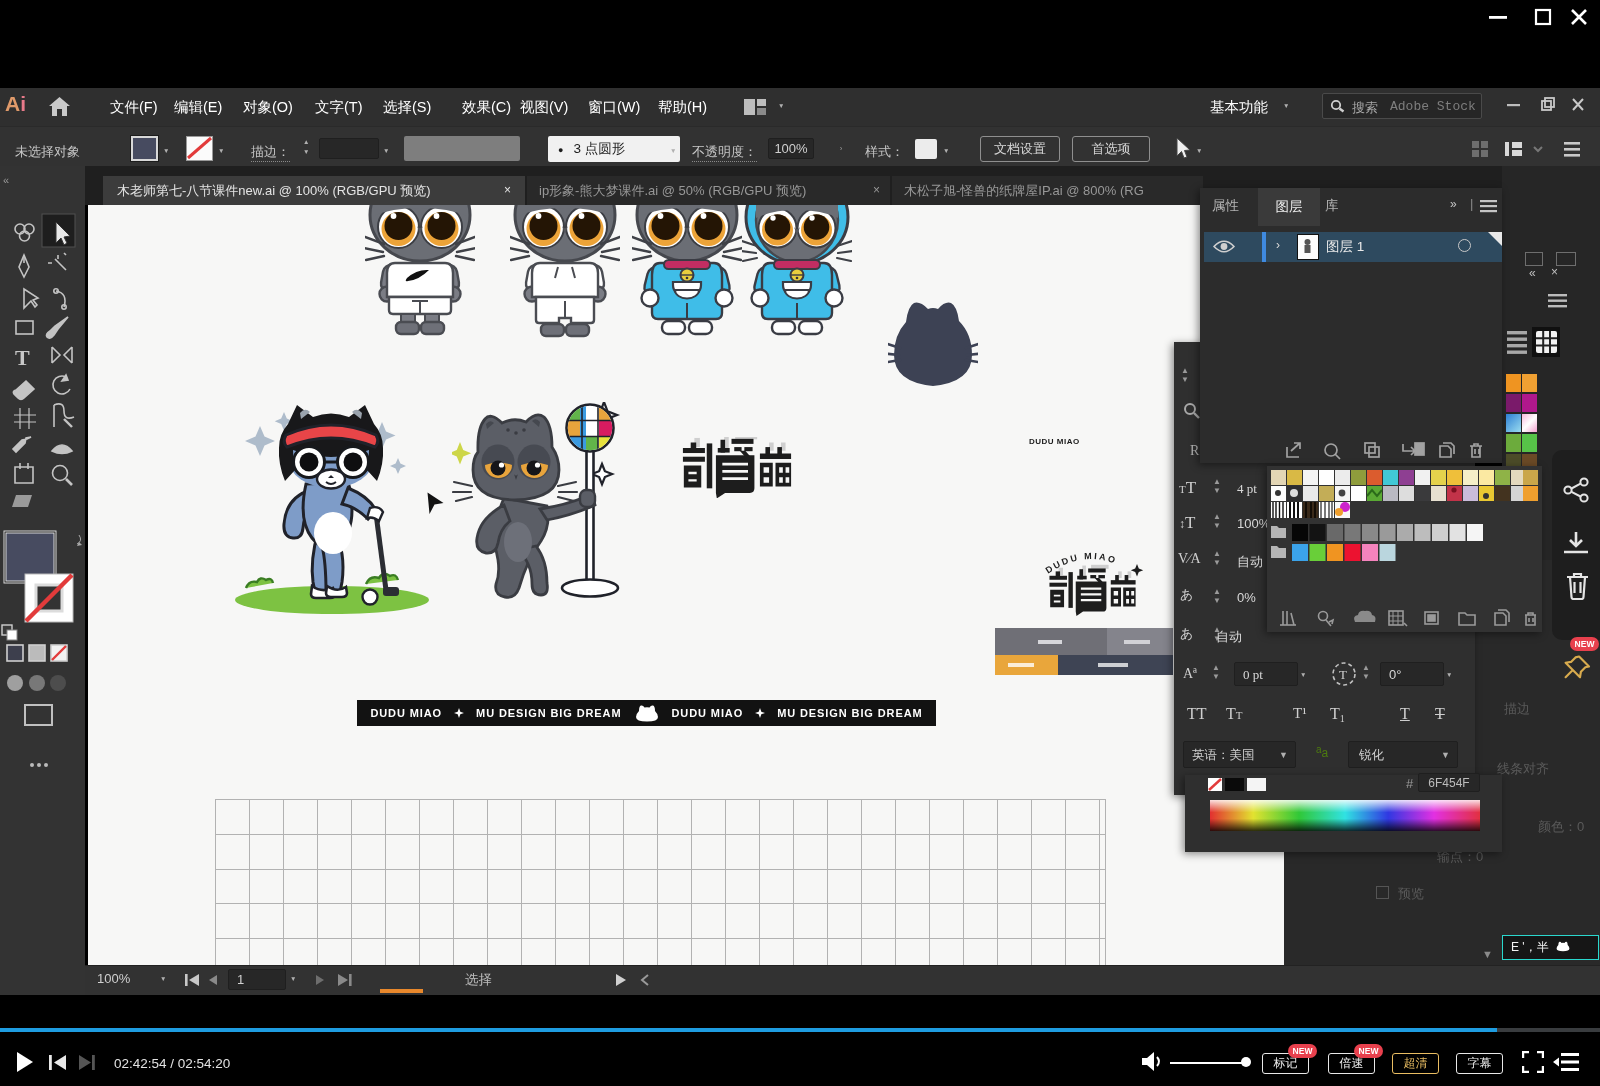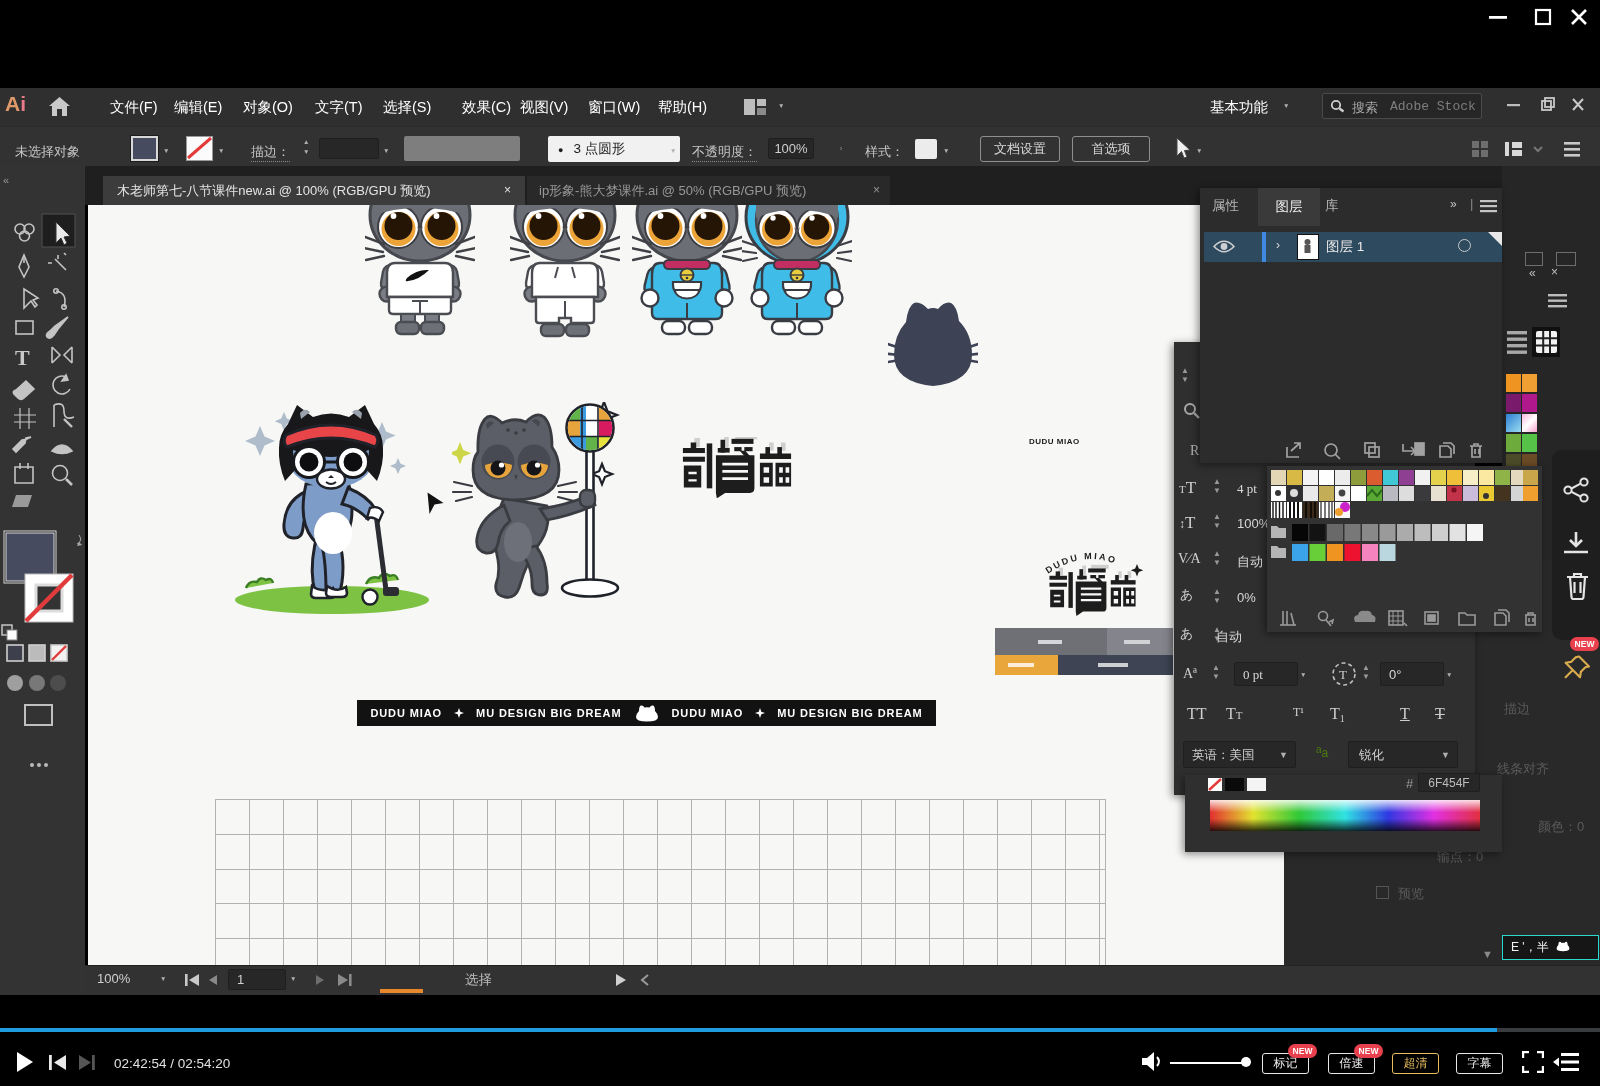--- a/index.html
+++ b/index.html
@@ -125,20 +125,21 @@
     <g fill="#c9c9c9">
         <rect x="92" y="2" width="16" height="2.6"></rect>
         <rect x="92" y="8" width="16" height="2.6"></rect>
         <rect x="92" y="14" width="16" height="2.6"></rect>
       </g>
   </svg>
 
   <div class="abs" id="tabstrip"></div>
   <div class="dtab" style="left:103px;width:422px;background:#3c3c3c;color:#e4e4e4;"><span style="margin-left:14px;">木老师第七-八节课件new.ai @ 100% (RGB/GPU 预览)</span><span style="position:absolute;right:14px;font-size:12px;">×</span></div>
   <div class="dtab" style="left:527px;width:363px;background:#292929;color:#979797;"><span style="margin-left:12px;">ip形象-熊大梦课件.ai @ 50% (RGB/GPU 预览)</span><span style="position:absolute;right:10px;font-size:12px;">×</span></div>
+  <div class="dtab" style="left:892px;width:311px;background:#292929;color:#979797;"><span style="margin-left:12px;">木松子旭-怪兽的纸牌屋IP.ai @ 800% (RG</span></div>
 
   <div class="abs" id="leftbar"></div>
   <div class="t" style="left:3px;top:174px;color:#9a9a9a;font-size:11px;">«</div>
   <div class="t" style="left:1575px;top:179px;color:#9a9a9a;font-size:11px;">«</div>
   <svg class="abs" style="left:0;top:205px" width="85" height="600" viewBox="0 0 85 600">
     <g stroke="#c4c4c4" fill="none" stroke-width="1.6">
 
       <circle cx="20" cy="24" r="5"></circle>
         <circle cx="29" cy="24" r="5"></circle>
         <circle cx="24.5" cy="31" r="5"></circle>
@@ -524,21 +525,21 @@
   <div class="chev" style="left:1300px;top:671px;">▼</div>
   <svg class="abs" style="left:1330px;top:660px" width="28" height="28" viewBox="0 0 28 28">
       <circle cx="14" cy="14" r="11" fill="none" stroke="#c0c0c0" stroke-width="1.6" stroke-dasharray="4 3"></circle>
       <text x="9" y="19" font-size="13" fill="#cfcfcf" font-family="Liberation Serif,serif">T</text>
     </svg>
   <div class="t" style="left:1362px;top:663px;color:#9a9a9a;font-size:8px;">▲<br>▼</div>
   <div class="dfield" style="left:1380px;top:662px;width:64px;height:24px;color:#d8d8d8;font-size:13px;line-height:23px;"><span style="margin-left:8px;">0°</span></div>
   <div class="chev" style="left:1446px;top:671px;">▼</div>
   <div class="t" style="left:1187px;top:705px;color:#cfcfcf;font-size:16px;font-family:'Liberation Serif',serif;">TT</div>
   <div class="t" style="left:1226px;top:705px;color:#cfcfcf;font-size:16px;font-family:'Liberation Serif',serif;">T<span style="font-size:11px;">T</span></div>
-  <div class="t" style="left:1293px;top:705px;color:#cfcfcf;font-size:12px;font-family:'Liberation Serif',serif;">T¹</div>
+  <div class="t" style="left:1293px;top:705px;color:#cfcfcf;font-size:15px;font-family:'Liberation Serif',serif;">T¹</div>
   <div class="t" style="left:1330px;top:705px;color:#cfcfcf;font-size:16px;font-family:'Liberation Serif',serif;">T<span style="font-size:10px;vertical-align:-3px;">1</span></div>
   <div class="t" style="left:1400px;top:705px;color:#cfcfcf;font-size:16px;font-family:'Liberation Serif',serif;text-decoration:underline;">T</div>
   <div class="t" style="left:1435px;top:705px;color:#cfcfcf;font-size:16px;font-family:'Liberation Serif',serif;text-decoration:line-through;">T</div>
   <div class="dfield" style="left:1183px;top:741px;width:113px;height:27px;color:#d0d0d0;font-size:12.5px;line-height:26px;"><span style="margin-left:8px;">英语：美国</span><span style="position:absolute;right:7px;font-size:9px;color:#b0b0b0;">▼</span></div>
   <div class="t" style="left:1316px;top:744px;color:#4d7c0f;font-size:12px;"><span style="vertical-align:4px;font-size:10px;">a</span>a</div>
   <div class="dfield" style="left:1348px;top:741px;width:110px;height:27px;color:#d0d0d0;font-size:12.5px;line-height:26px;"><span style="margin-left:10px;">锐化</span><span style="position:absolute;right:7px;font-size:9px;color:#b0b0b0;">▼</span></div>
   <div class="abs" id="spectrump"></div>
   <div class="abs" style="left:1208px;top:778px;width:14px;height:13px;background:#fff;"></div>
   <svg class="abs" style="left:1208px;top:778px" width="14" height="13">
       <path d="M1 12 L13 1" stroke="#e23b3b" stroke-width="2.4"></path>

